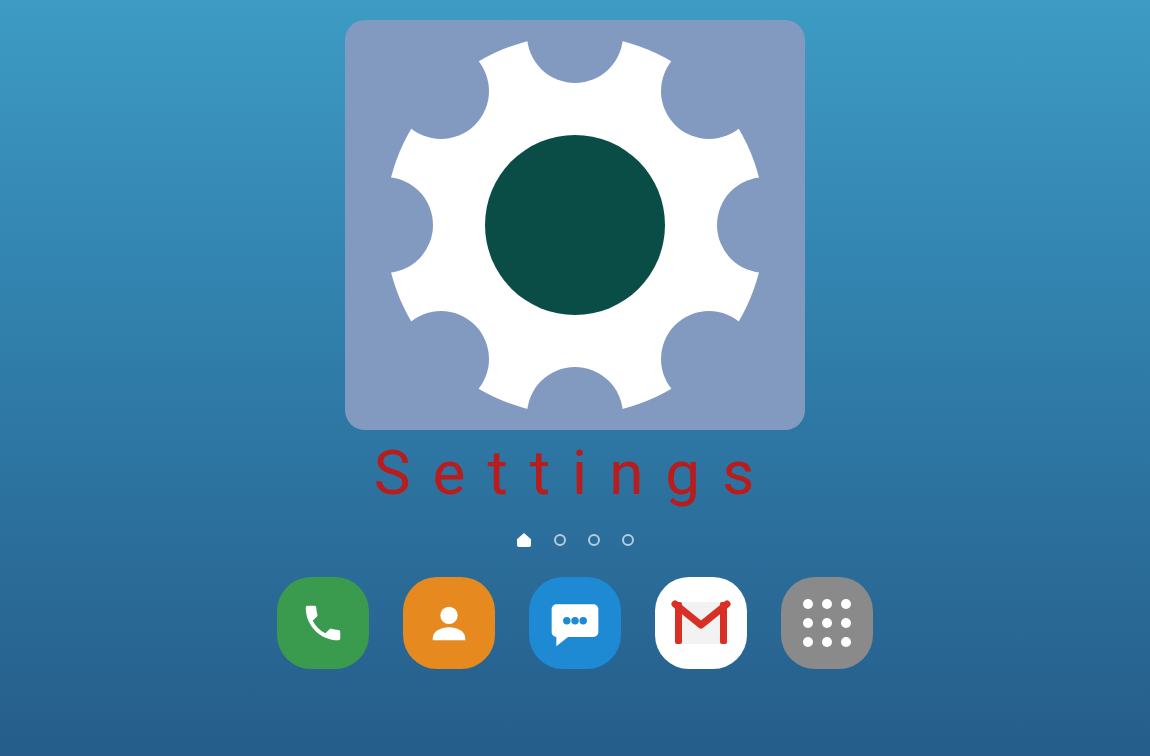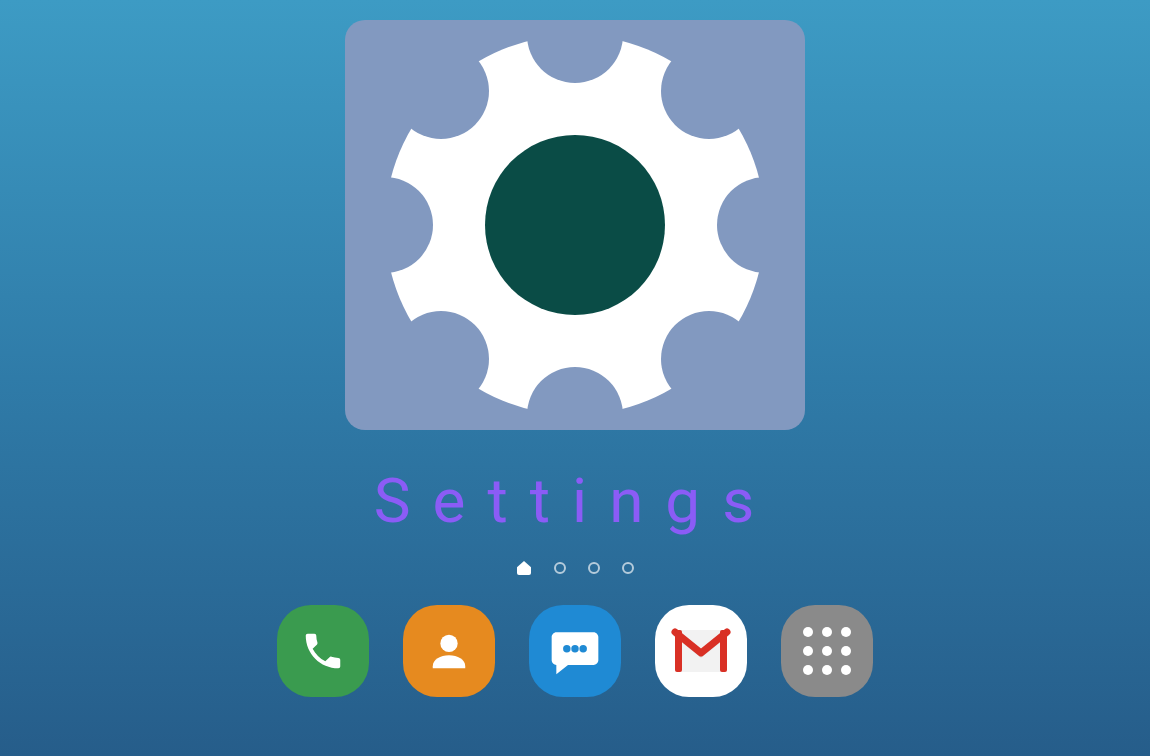--- a/index.html
+++ b/index.html
@@ -33,24 +33,24 @@
       align-items: center;
       justify-content: center;
       position: relative;
     }
     .gear-svg {
       width: 100%;
       height: 100%;
       display: block;
     }
     .featured-label {
-      color: #8b5cf6;
+      color: #b91c1c;
       font-size: 62px;
       letter-spacing: 22px;
-      margin-top: 34px;
+      margin-top: 6px;
       font-weight: 400;
     }
     .page-indicators {
       display: flex;
       gap: 22px;
       margin-top: 24px;
       align-items: center;
     }
     .indicator {
       width: 12px;

